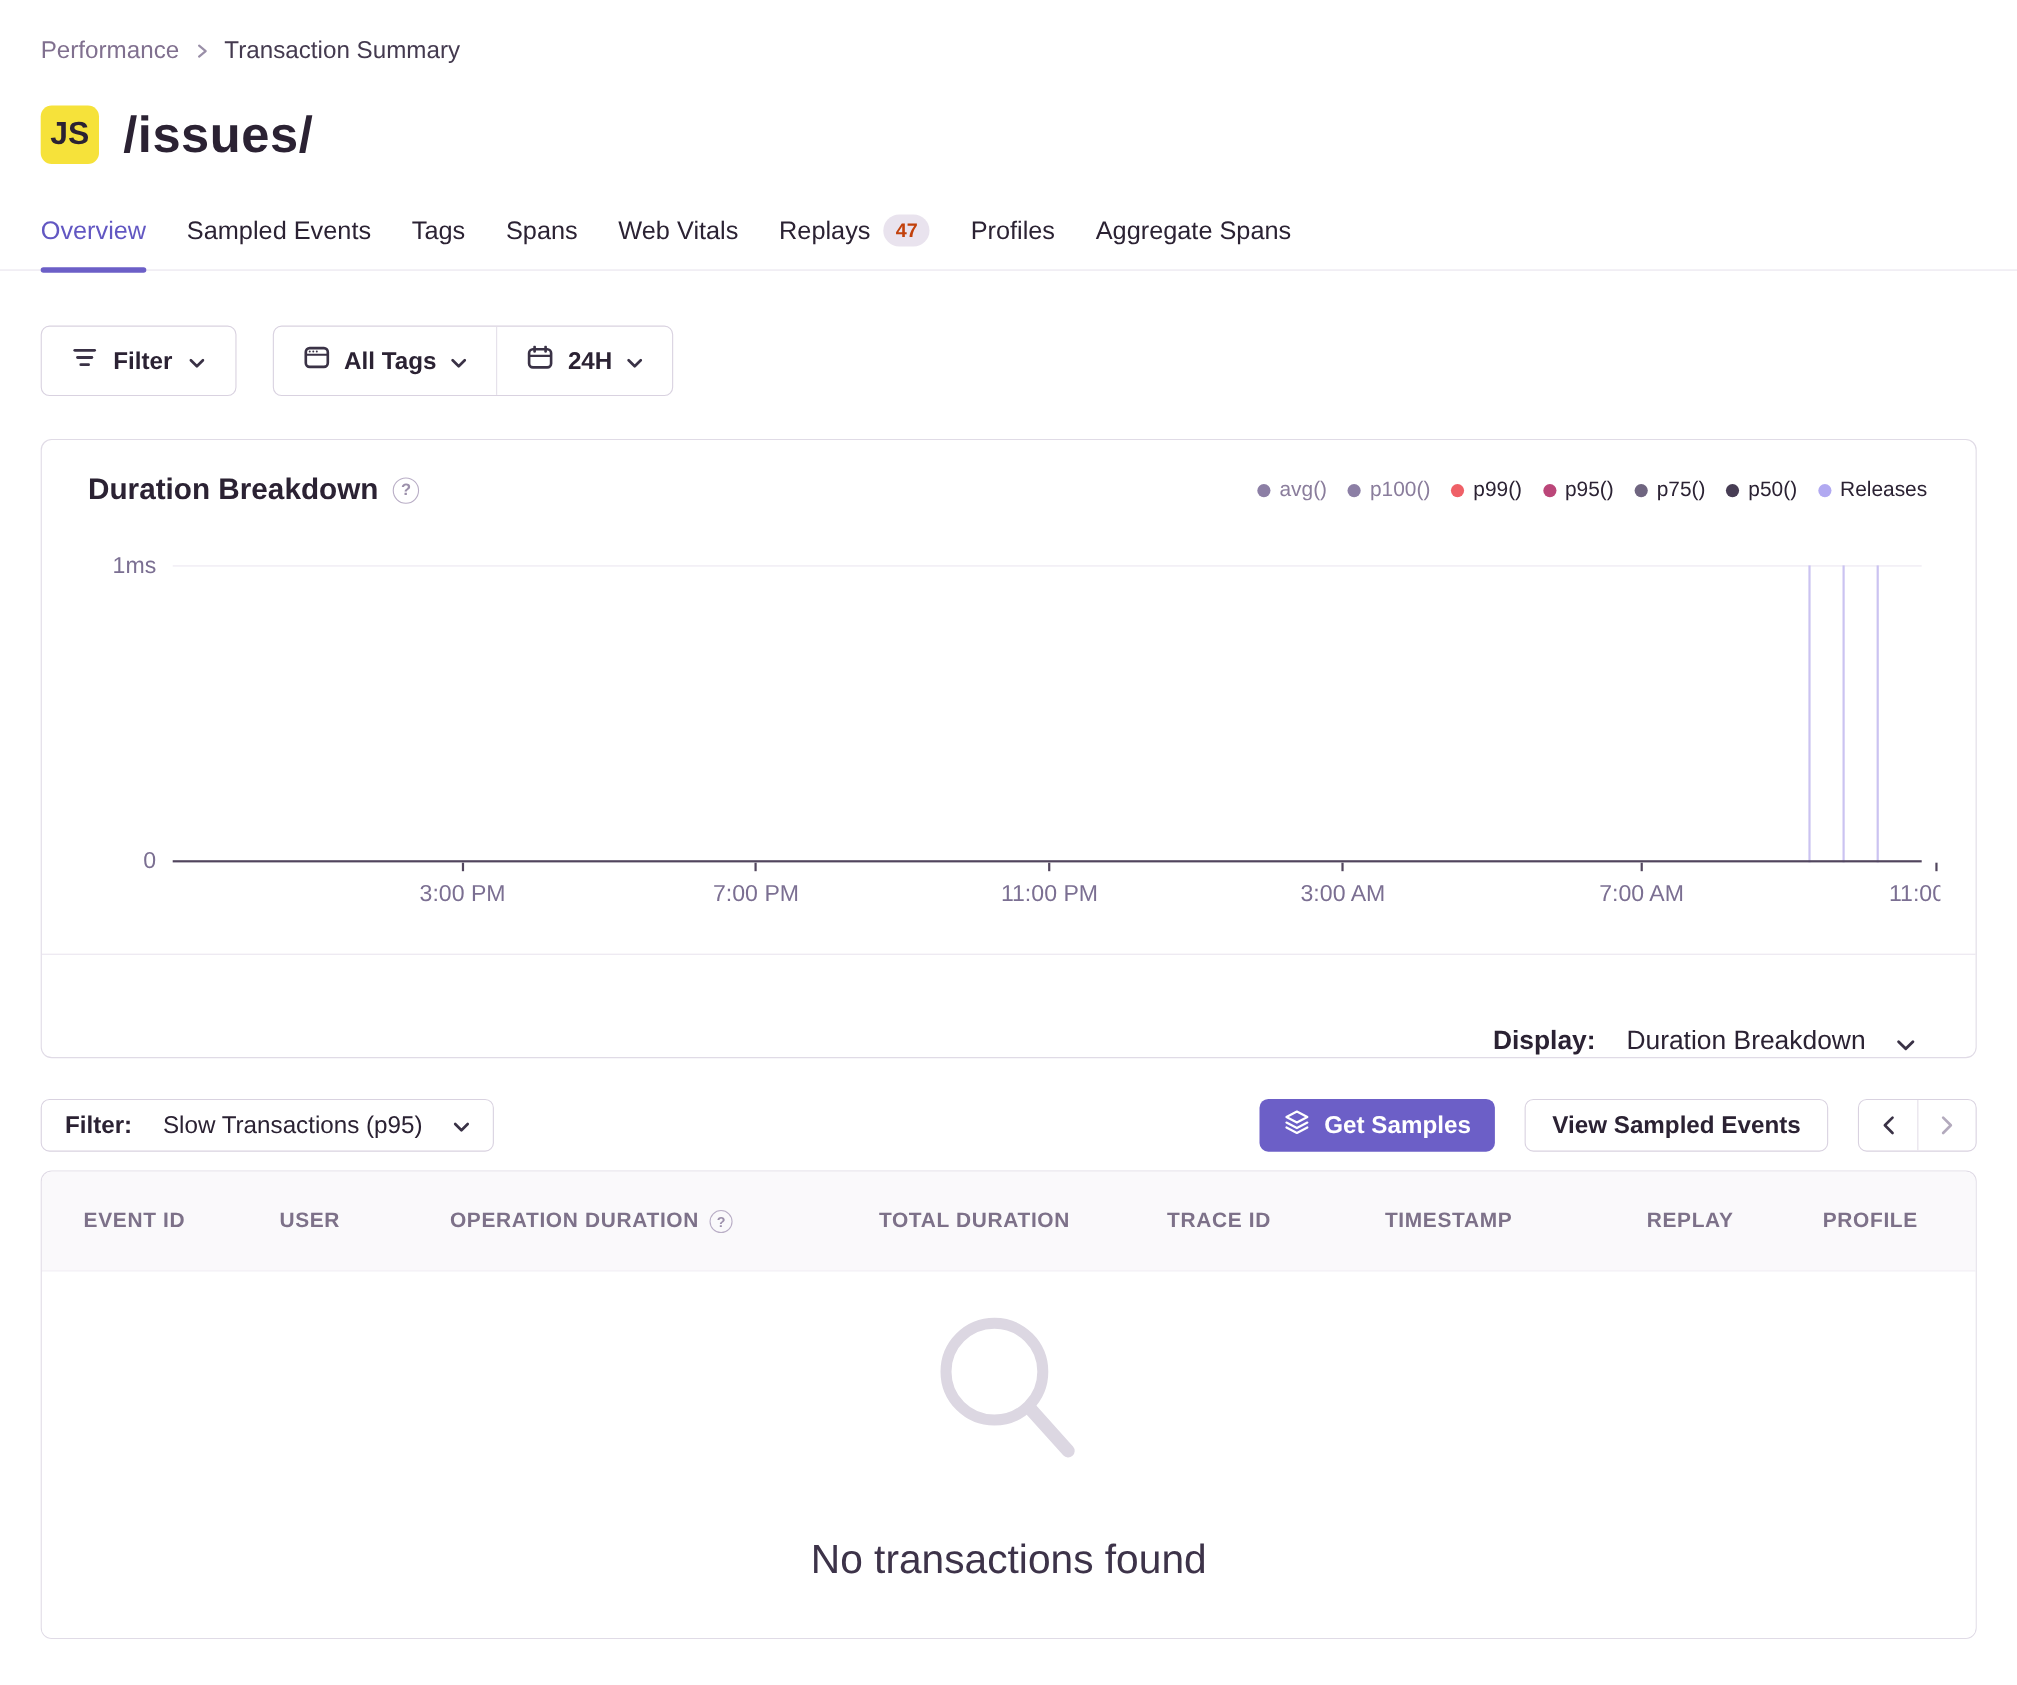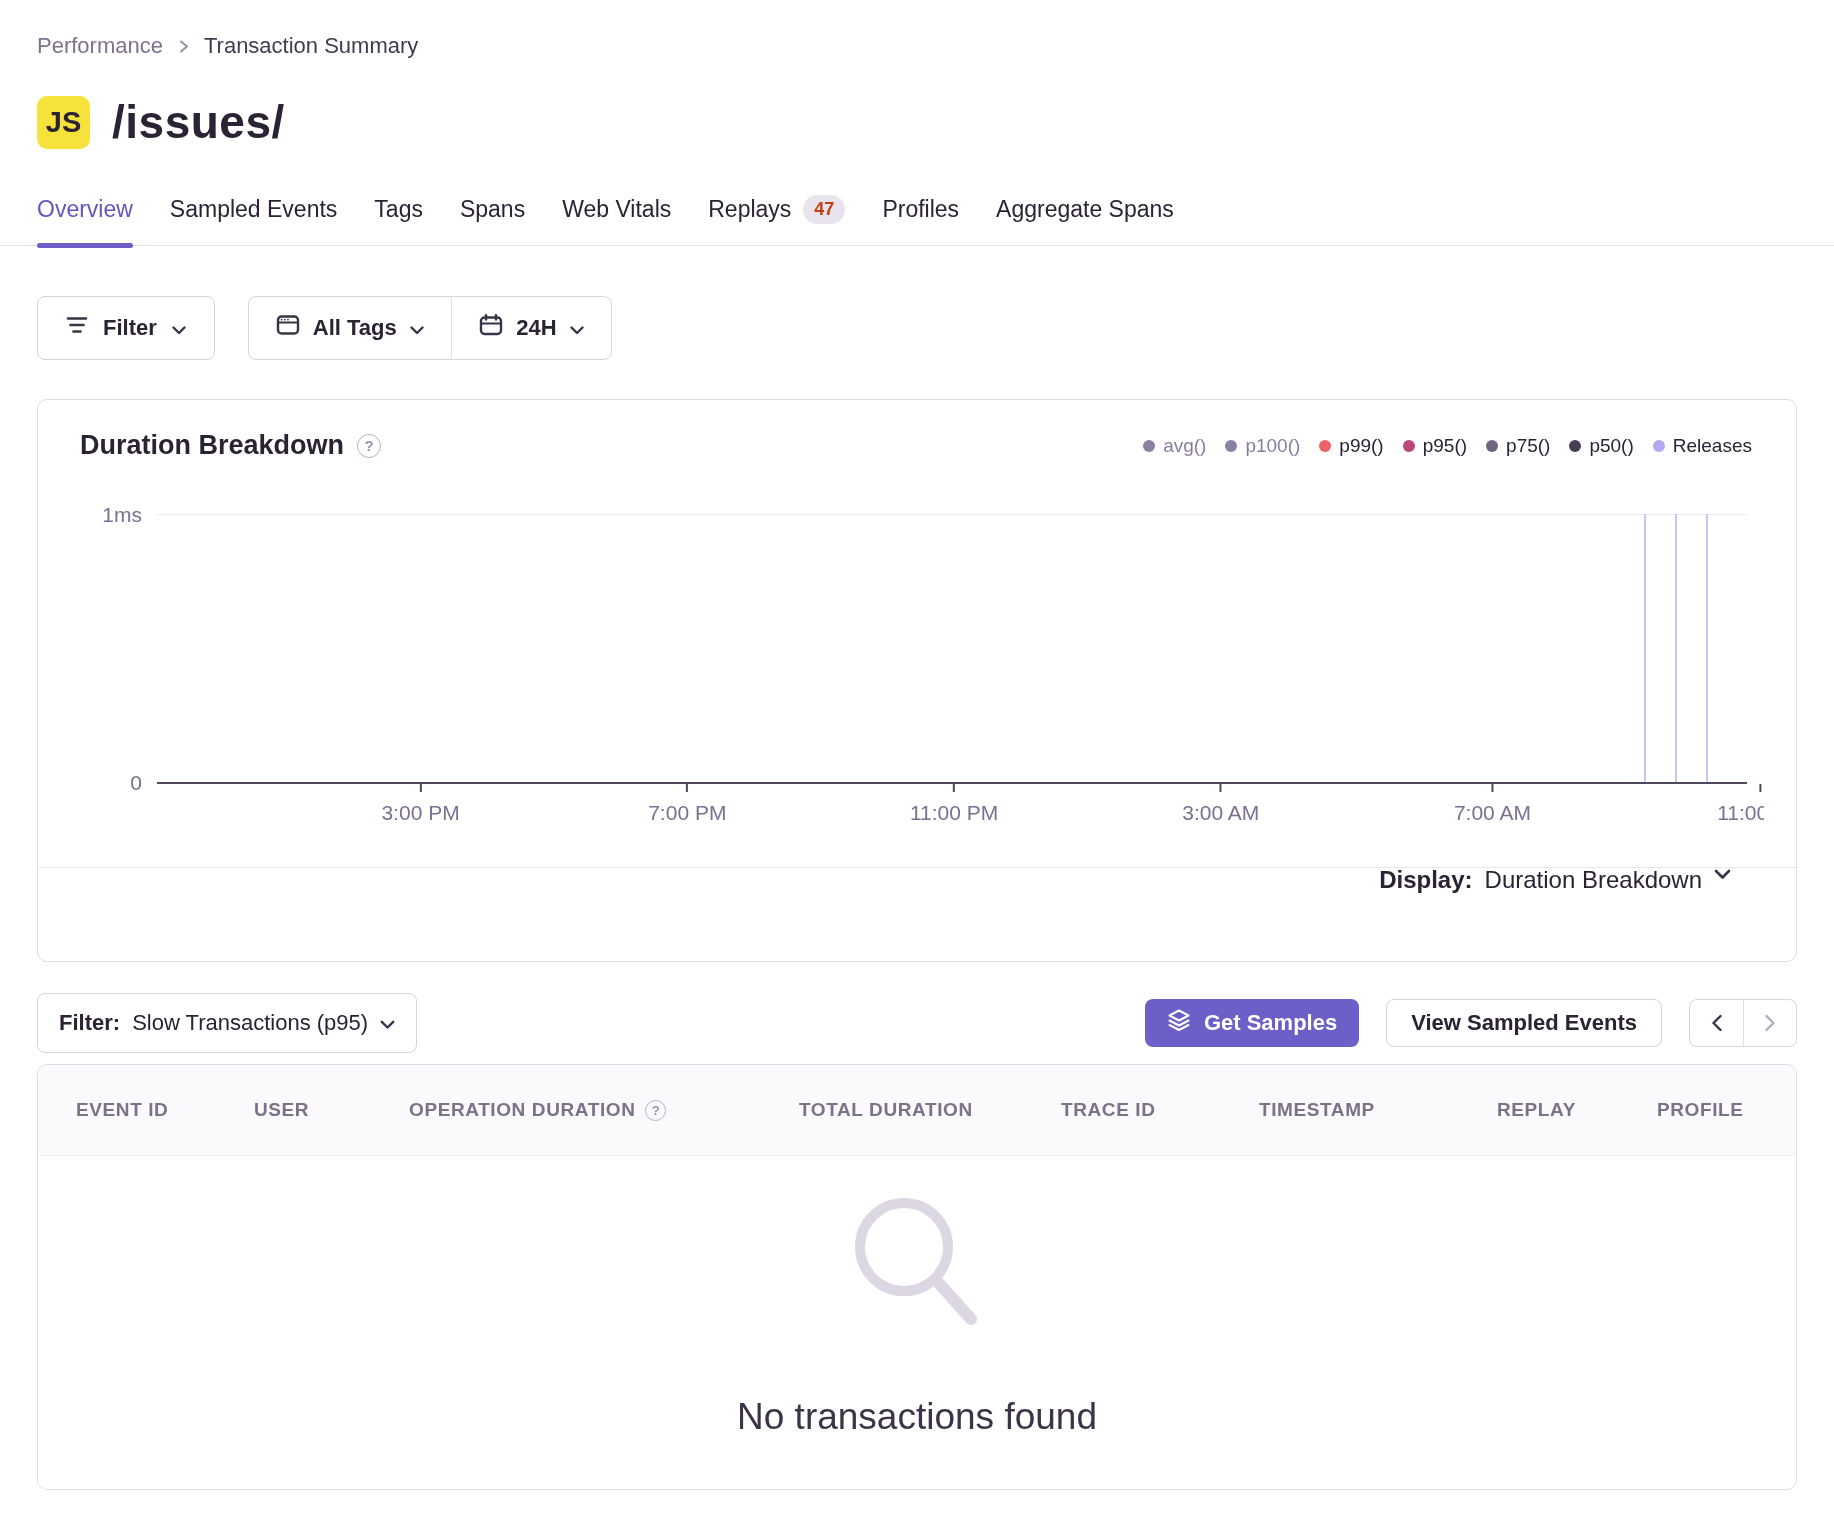--- a/index.html
+++ b/index.html
@@ -74,27 +74,27 @@
   .x-axis { position:absolute; left:0; right:0; bottom:0; height:2.5px; background:#52465e; }
   .y-label-top { position:absolute; right:calc(100% + 15px); top:-11px; font-size:21px; color:#7b6f92; white-space:nowrap; }
   .y-label-bottom { position:absolute; right:calc(100% + 15px); bottom:-11px; font-size:21px; color:#7b6f92; }
   .release-line { position:absolute; top:0; bottom:0; width:2px; background:#cbc3f1; }
   .x-strip { position:absolute; top:100%; left:0; right:-17px; height:58px; overflow:hidden; }
   .x-tick { position:absolute; top:0; transform:translateX(-50%); display:flex; flex-direction:column; align-items:center; }
   .tick-mark { width:2px; height:8px; background:#52465e; margin-bottom:9px; }
   .x-tick-label { font-size:21px; color:#7b6f92; white-space:nowrap; }
 
   .chart-divider { position:absolute; left:0; right:0; top:467px; height:1px; background:#eae5ef; }
-  .display-row { position:absolute; left:0; right:13px; bottom:0; height:95px; display:flex; align-items:flex-start; justify-content:flex-end; padding-right:52px; gap:12px; cursor:pointer; }
+  .display-row { position:absolute; left:0; right:3px; bottom:0; height:95px; display:flex; align-items:flex-end; justify-content:flex-end; padding-right:52px; gap:28px; cursor:pointer; }
   .display-label { font-size:24px; font-weight:700; }
   .display-value { font-size:24px; }
 
   
   .samples-row { display:flex; align-items:center; margin:37px 37px 0 37px; height:48px; }
-  .filter2-btn { height:60px; padding:0 21px; gap:12px; font-size:22px; font-weight:400; }
+  .filter2-btn { height:48px; padding:0 21px; gap:28px; font-size:22px; font-weight:400; }
   .filter2-label { font-weight:700; }
   .samples-right { margin-left:auto; display:flex; align-items:center; gap:27px; }
   .get-samples-btn {
     height:48px; background:#6c5fc7; border:none; color:#fff; border-radius:8px;
     padding:0 22px; display:flex; align-items:center; gap:13px;
     font-size:22px; font-weight:700; cursor:pointer; font-family:inherit;
   }
   .view-sampled-btn { height:48px; padding:0 24px; font-size:22px; font-weight:700; }
   .pager { display:flex; height:48px; border:1.5px solid #d9d2e0; border-radius:8px; overflow:hidden; background:#fff; }
   .pager-btn { width:53px; display:flex; align-items:center; justify-content:center; cursor:pointer; }

